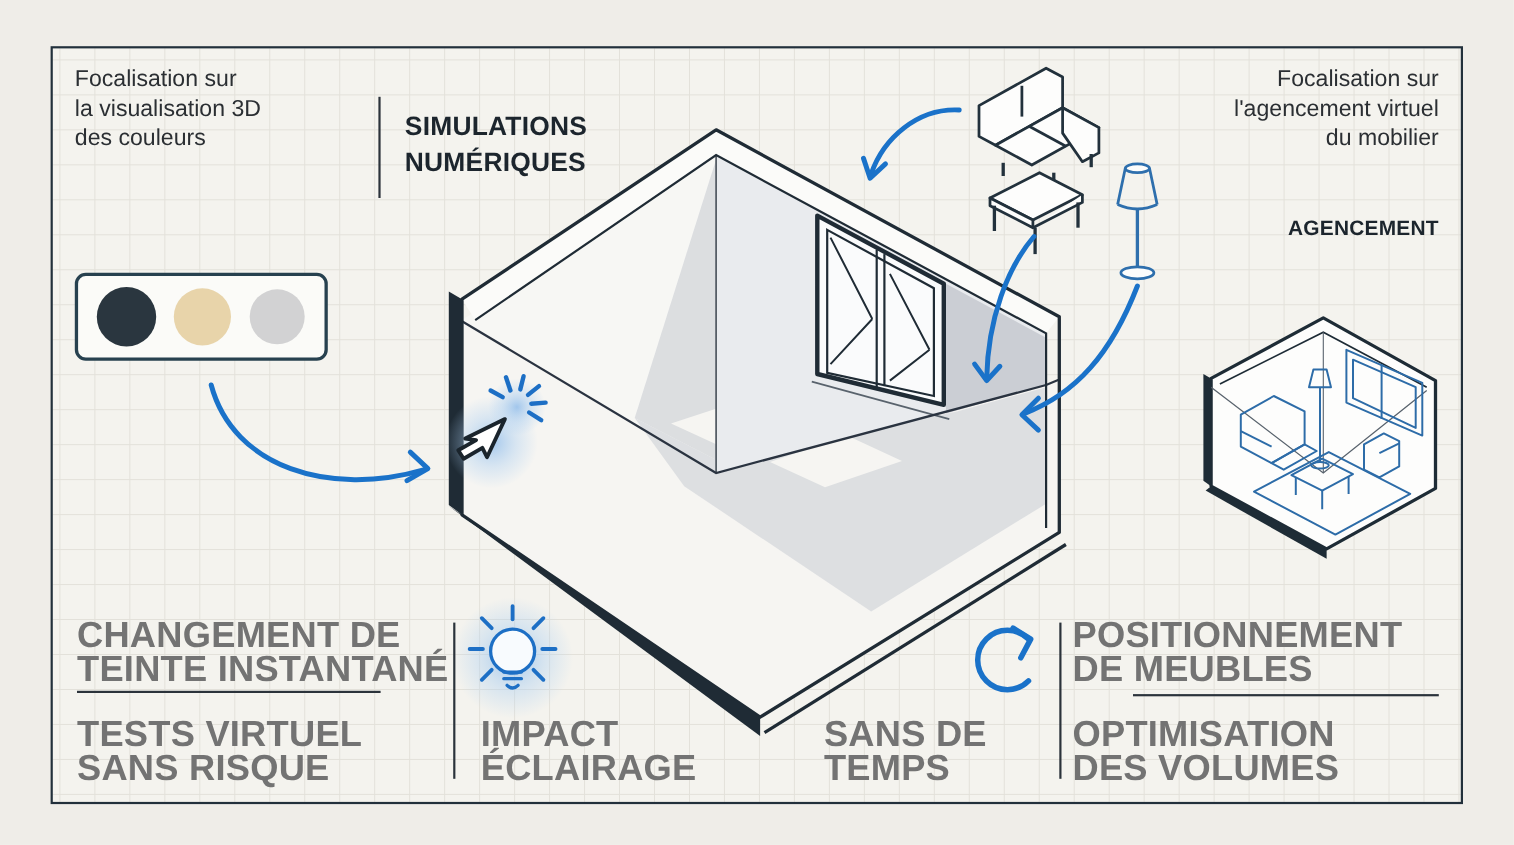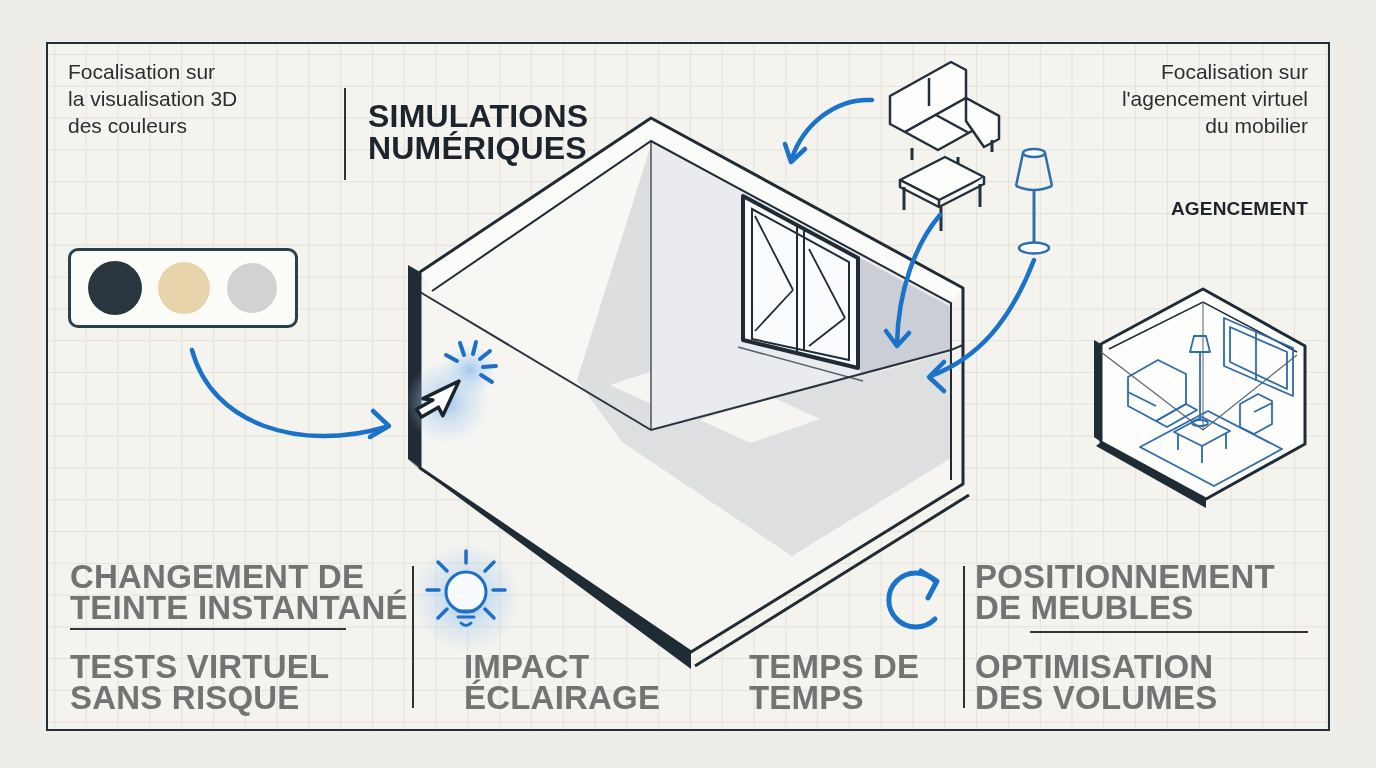--- a/index.html
+++ b/index.html
@@ -7,21 +7,21 @@
        font-family:"Liberation Sans",sans-serif;-webkit-font-smoothing:antialiased;}
   .page{position:relative;width:1376px;height:568px;}
   .frame{position:absolute;left:46px;top:42px;width:1280px;height:685px;
          border:2px solid #22303b;background-color:#f4f3ee;
          background-image:linear-gradient(#e3e1da 1px,transparent 1px),
                           linear-gradient(90deg,#e3e1da 1px,transparent 1px);
          background-size:31.8px 31.8px;background-position:6px 10px;}
   svg.draw{position:absolute;left:0;top:0;pointer-events:none;}
   .note{position:absolute;font-size:21px;line-height:27px;color:#2b2f33;}
   .note.right{text-align:right;}
-  .head{position:absolute;font-weight:700;color:#1c252d;font-size:32px;line-height:32px;letter-spacing:.2px;}
+  .head{position:absolute;font-weight:700;color:#1c252d;font-size:24px;line-height:32px;letter-spacing:.2px;}
   .head.right{text-align:right;}
   .benefit{position:absolute;font-weight:700;color:#737373;font-size:33px;line-height:31px;letter-spacing:.2px;}
   .benefit.right{text-align:left;}
   .vdiv{position:absolute;width:2px;background:#2b333b;}
   .hdiv{position:absolute;height:2px;background:#2b333b;}
   .swatch-panel{position:absolute;left:68px;top:248px;width:230px;height:80px;
         background:#fbfbf8;border:3px solid #27414f;border-radius:10px;box-sizing:border-box;}
   .dot{position:absolute;border-radius:50%;}
   .dot.d1{left:17px;top:10px;width:54px;height:54px;}
   .dot.d2{left:87px;top:11px;width:52px;height:52px;}
@@ -235,27 +235,27 @@
     <div>TEINTE INSTANTANÉ</div>
   </div>
   <div class="hdiv" style="left:70px;top:628px;width:276px;"></div>
   <div class="benefit" style="left:70px;top:651px;">
     <div>TESTS VIRTUEL</div>
     <div>SANS RISQUE</div>
   </div>
 
   <div class="vdiv" style="left:412px;top:566px;height:142px;"></div>
 
-  <div class="benefit" style="left:437px;top:651px;margin-left:27px;">
+  <div class="benefit" style="left:437px;top:651px;">
     <div>IMPACT</div>
     <div>ÉCLAIRAGE</div>
   </div>
 
   <div class="benefit right" style="left:749px;top:651px;width:198px;">
-    <div>TEMPS DE</div>
+    <div>SANS DE</div>
     <div>TEMPS</div>
   </div>
 
   <div class="vdiv" style="left:963px;top:566px;height:142px;"></div>
 
   <div class="benefit right" style="right:71px;top:561px;width:330px;">
     <div>POSITIONNEMENT</div>
     <div>DE MEUBLES</div>
   </div>
   <div class="hdiv" style="left:1030px;top:631px;width:278px;"></div>

